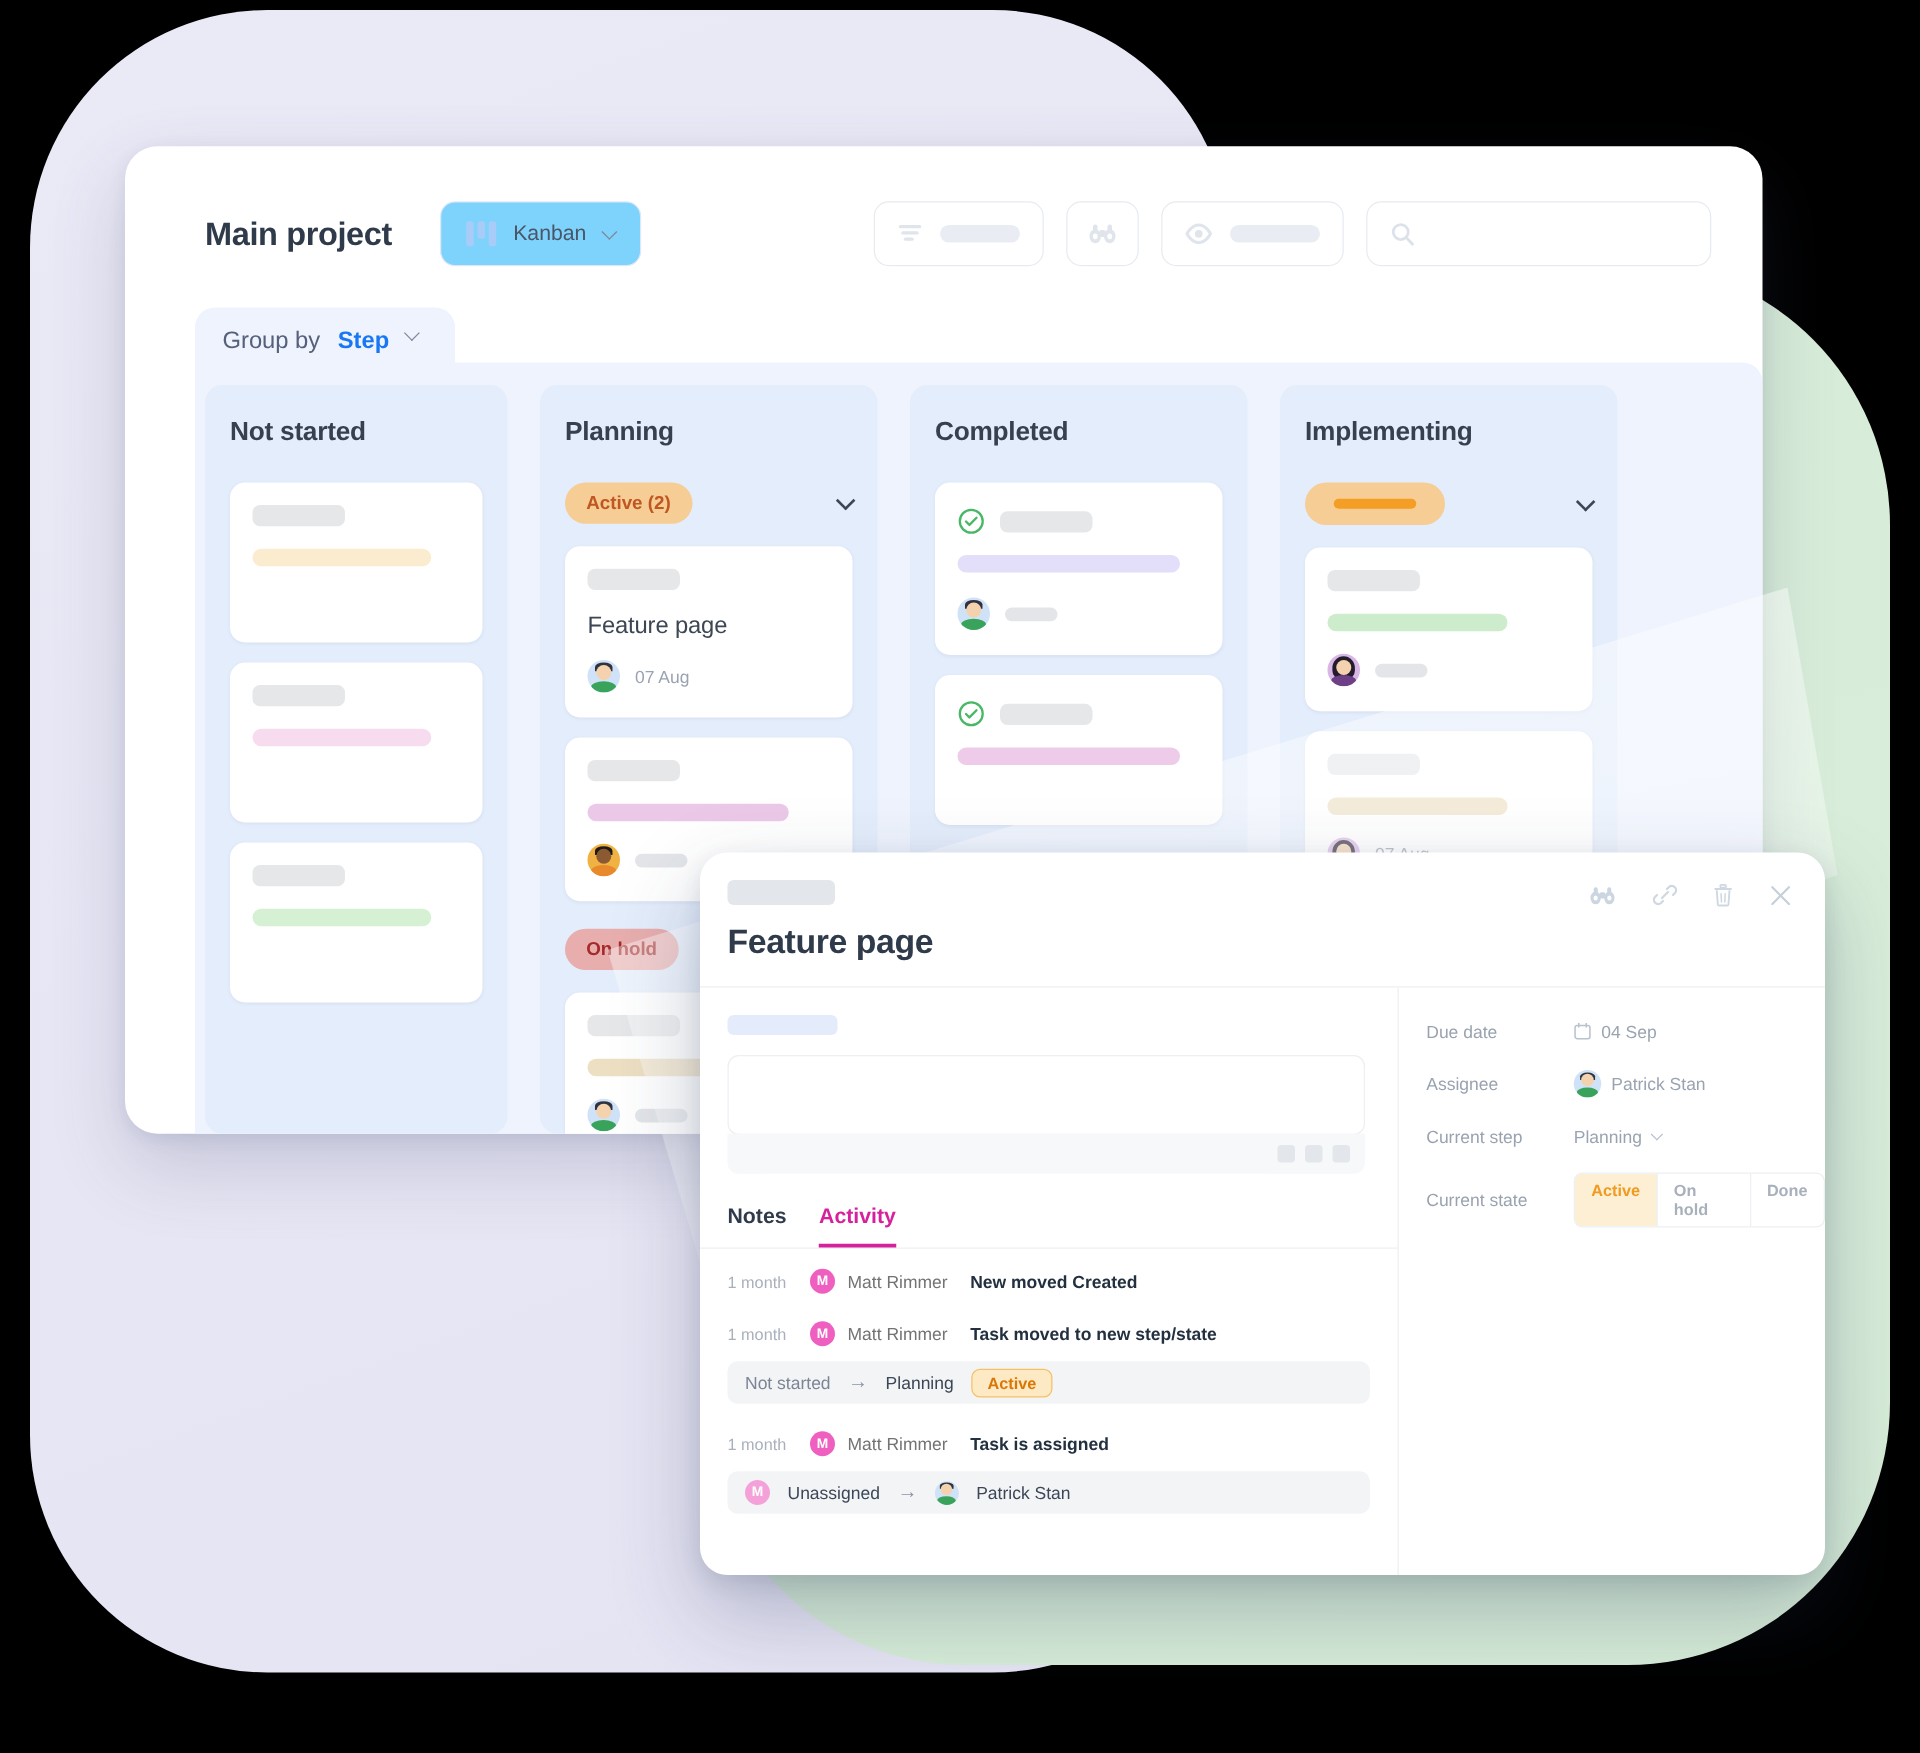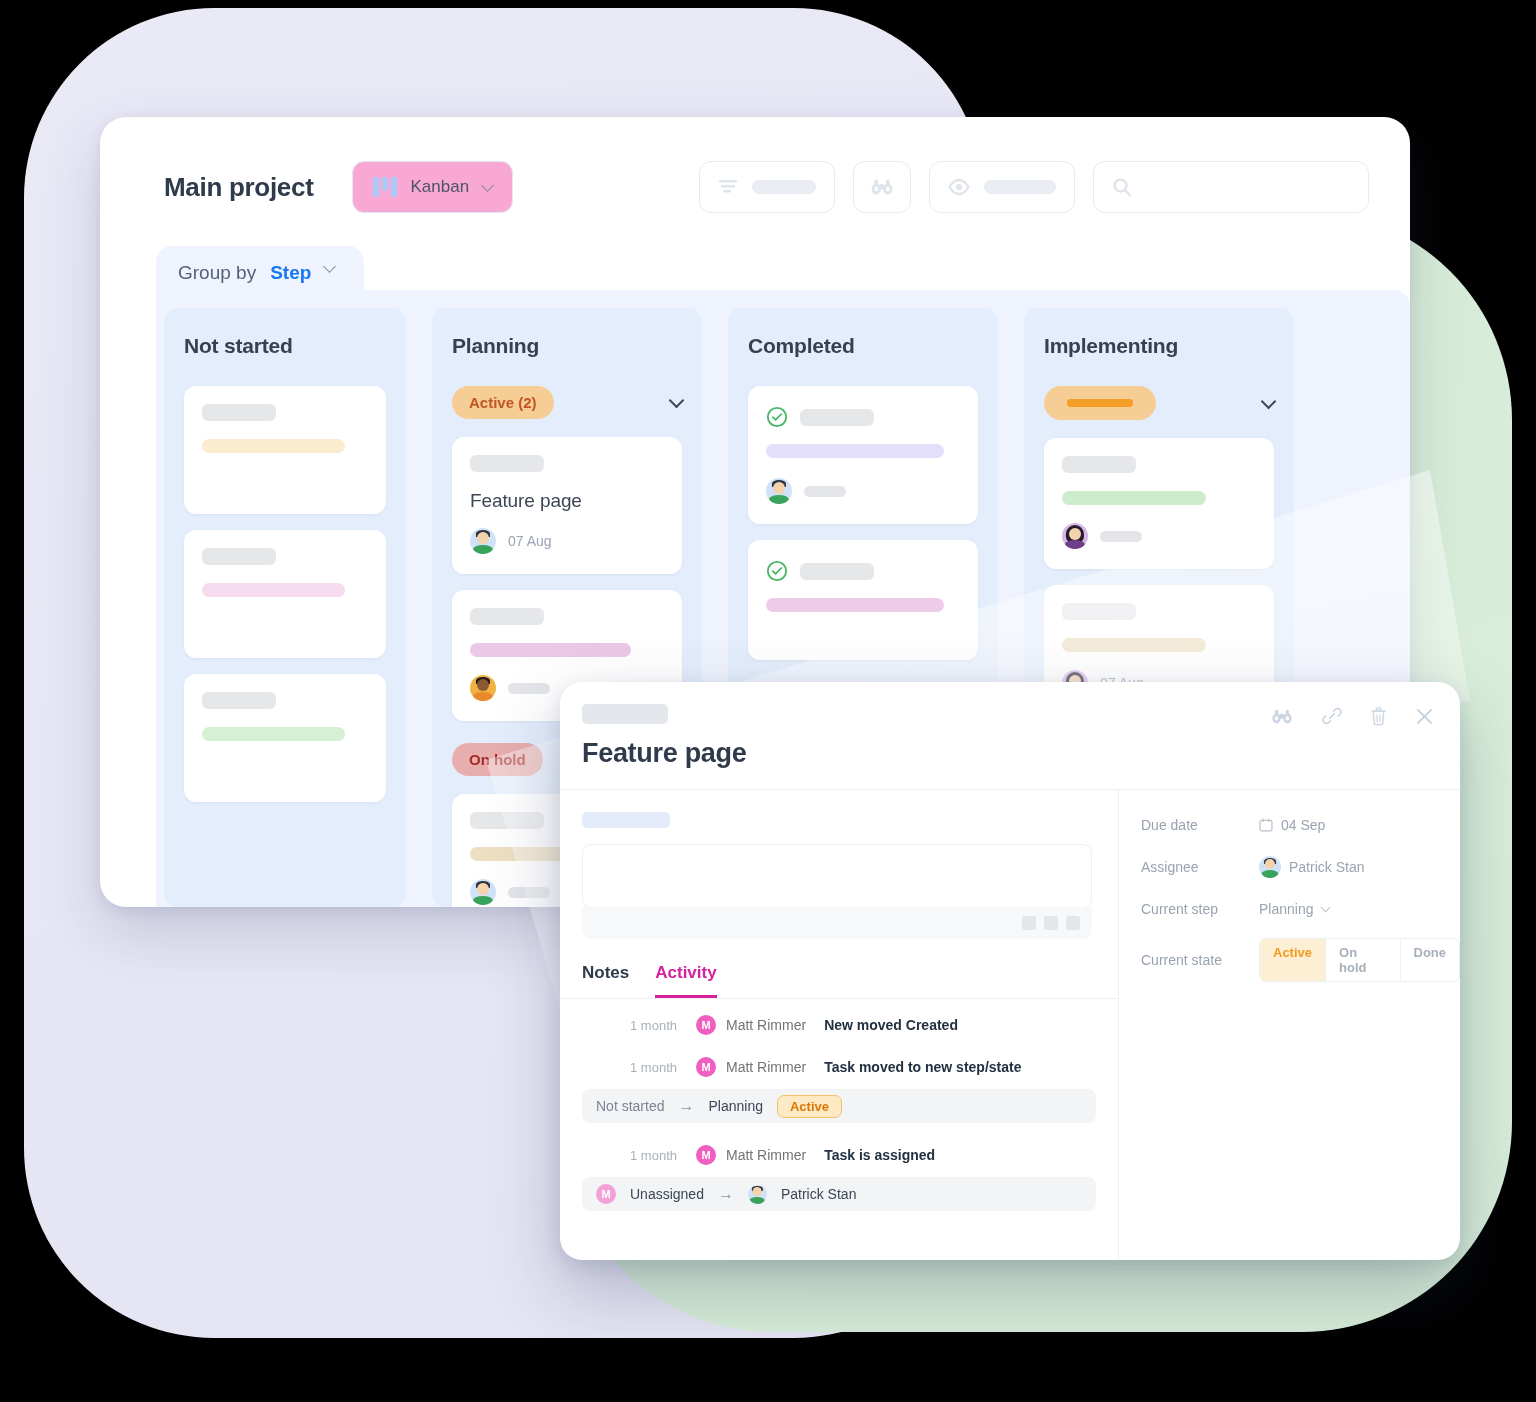--- a/index.html
+++ b/index.html
@@ -46,21 +46,21 @@
     padding: 44px 0 0 64px;
     gap: 38px;
   }
   .project-title {
     font-size: 26px; font-weight: 700; color: #2f3a4a;
     letter-spacing: -.3px; white-space: nowrap;
   }
   .view-switch {
     display: flex; align-items: center; gap: 14px;
     border: 1px solid #dfe8f7; border-radius: 12px;
-    height: 52px; padding: 0 20px; background: #f9a8d4;
+    height: 52px; padding: 0 20px; background: #7dd3fc;
   }
   .kanban-glyph { display: flex; align-items: flex-start; gap: 3px; height: 20px; }
   .kanban-glyph i { display: block; width: 6px; background: #a9cbf8; border-radius: 2px; }
   .kanban-glyph i:nth-child(1) { height: 20px; }
   .kanban-glyph i:nth-child(2) { height: 14px; }
   .kanban-glyph i:nth-child(3) { height: 20px; }
   .view-switch-label { font-size: 17px; color: #4a5568; }
   .chev { width: 11px; height: 11px; border-right: 2px solid #44506a; border-bottom: 2px solid #44506a;
           transform: rotate(45deg); margin-bottom: 4px; }
   .chev.sm { width: 9px; height: 9px; border-color: #7d8798; border-width: 1.8px; }
@@ -178,21 +178,21 @@
     display: flex; align-items: center; justify-content: flex-end; gap: 8px; padding-right: 12px;
     margin-top: -1px;
   }
   .tb-sq { width: 14px; height: 14px; border-radius: 3px; background: #e3e6eb; }
 
   .tabs { display: flex; gap: 26px; padding: 10px 22px 0 22px; border-bottom: 1px solid #eef0f3; }
   .tab { font-size: 17px; font-weight: 700; color: #2f3a4a; padding-bottom: 12px; }
   .tab.sel { color: #d6219c; border-bottom: 3px solid #d6219c; }
 
   .activity { padding: 16px 22px 10px 22px; overflow: hidden; }
-  .act-row { display: flex; align-items: center; gap: 10px; margin-bottom: 12px; margin-left: 48px; }
+  .act-row { display: flex; align-items: center; gap: 10px; margin-bottom: 12px; }
   .act-time { font-size: 13px; color: #a9b0bb; width: 56px; flex-shrink: 0; }
   .act-av { width: 20px; height: 20px; border-radius: 50%; background: #ee5fc0;
             display: flex; align-items: center; justify-content: center;
             font-size: 11px; font-weight: 700; color: #fff; flex-shrink: 0; }
   .act-av.pale { background: #f4a1da; }
   .act-user { font-size: 14px; color: #737373; }
   .act-what { font-size: 14px; font-weight: 700; color: #22303f; margin-left: 8px; }
   .act-detail {
     background: #f3f4f6; border-radius: 8px; height: 34px;
     display: flex; align-items: center; gap: 14px; padding: 0 14px; margin-bottom: 16px;

